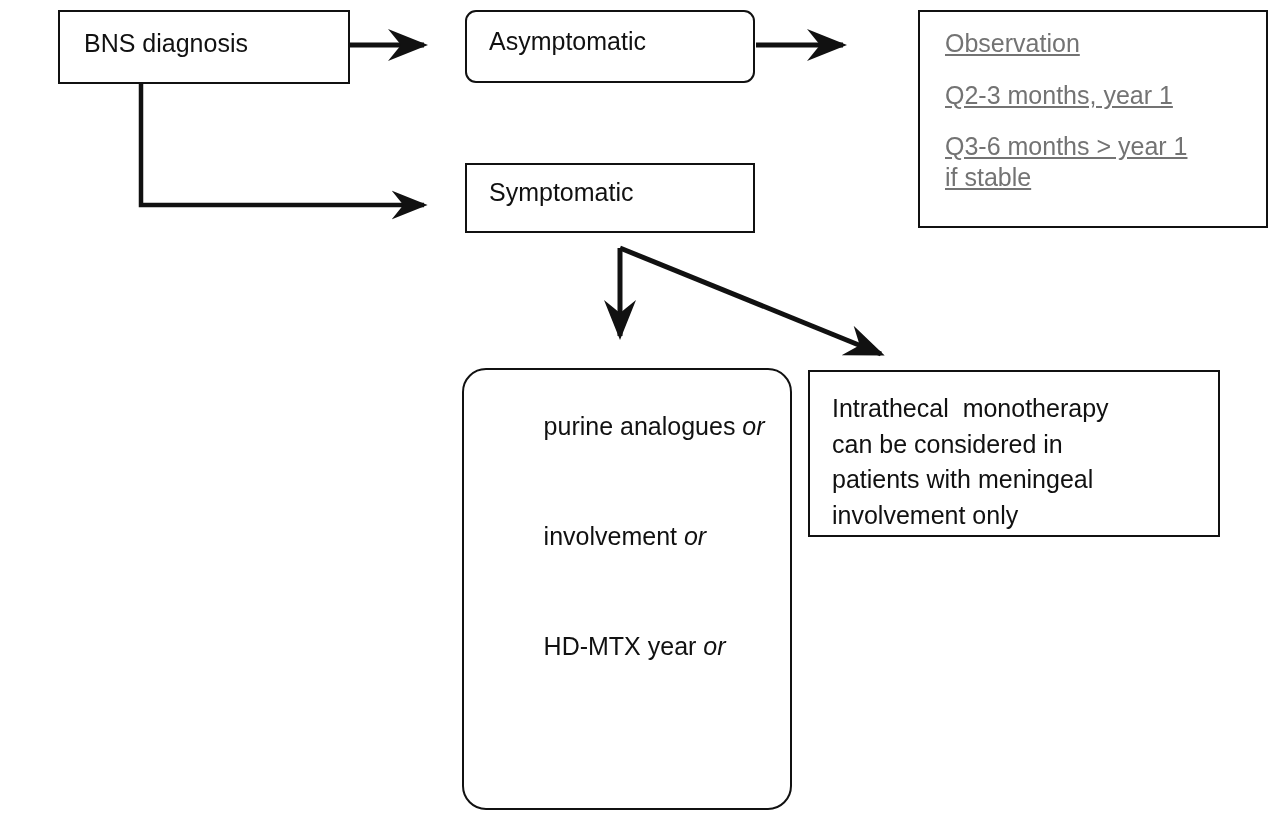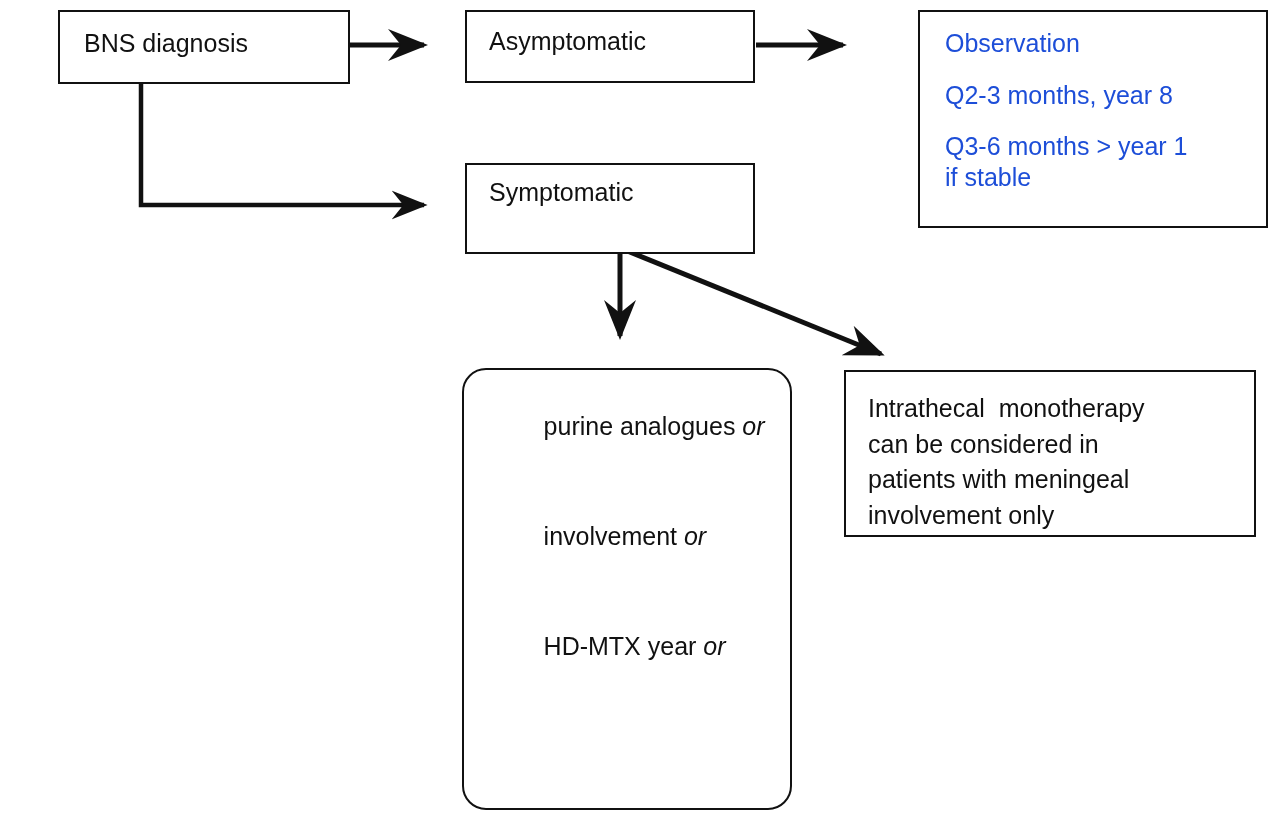--- a/index.html
+++ b/index.html
@@ -32,62 +32,63 @@
     white-space: pre-wrap;
   }
   
   #node-bns {
     left: 10px; top: 10px; width: 292px; height: 74px; margin-left: 48px;
   }
   #node-bns .node-text {
     position: absolute; left: 24px; top: 16px;
   }
   #node-asym {
-    left: 465px; top: 10px; width: 290px; height: 73px;
+    left: 465px; top: 10px; width: 290px; height: 73px; border-radius: 11px;
   }
   #node-asym .node-text {
     position: absolute; left: 22px; top: 14px;
   }
   #node-sym {
-    left: 465px; top: 163px; width: 290px; height: 91px;
+    left: 465px; top: 163px; width: 290px; height: 70px;
   }
   #node-sym .node-text {
     position: absolute; left: 22px; top: 12px;
   }
   #node-obs {
     left: 918px; top: 10px; width: 350px; height: 218px;
   }
   #node-obs .obs-lines {
     position: absolute; left: 25px; top: 16px; right: 10px;
   }
   #node-obs .obs-line {
     font-size: 25px;
     line-height: 1.22;
     margin-bottom: 21px;
-    color: #1d4ed8;
+    color: #737373;
     white-space: pre-wrap;
+    text-decoration: underline;
   }
   #node-obs .obs-line:last-child { margin-bottom: 16px; }
   #node-tx {
     left: 462px; top: 368px; width: 330px; height: 442px; border-radius: 24px;
   }
   #node-tx .tx-lines {
     position: absolute; left: 24px; top: 13px; right: 8px;
   }
   #node-tx .tx-line {
     font-size: 25px;
     line-height: 1.15;
     margin-bottom: 24px;
     color: #111111;
     white-space: pre-wrap;
   }
   #node-tx .tx-line:last-child { margin-bottom: 0; }
   #node-tx .tx-line em { font-style: italic; }
   #node-it {
-    left: 844px; top: 370px; width: 412px; height: 167px;
+    left: 808px; top: 370px; width: 412px; height: 167px;
   }
   #node-it .it-lines {
     position: absolute; left: 22px; top: 19px; right: 10px;
   }
   #node-it .it-line {
     font-size: 25px;
     line-height: 1.42;
     color: #111111;
     white-space: pre-wrap;
   }
@@ -141,21 +142,21 @@
     <span class="node-text">Asymptomatic</span>
   </div>
 
   <div class="node" id="node-sym">
     <span class="node-text">Symptomatic</span>
   </div>
 
   <div class="node" id="node-obs">
     <div class="obs-lines">
       <div class="obs-line">Observation</div>
-      <div class="obs-line">Q2-3 months, year 8</div>
+      <div class="obs-line">Q2-3 months, year 1</div>
       <div class="obs-line">Q3-6 months &gt; year 1
 if stable</div>
     </div>
   </div>
 
   <div class="node" id="node-tx">
     <div class="tx-lines">
       <div class="tx-line">
         <span>purine analogues </span><em>or</em>
       </div>

